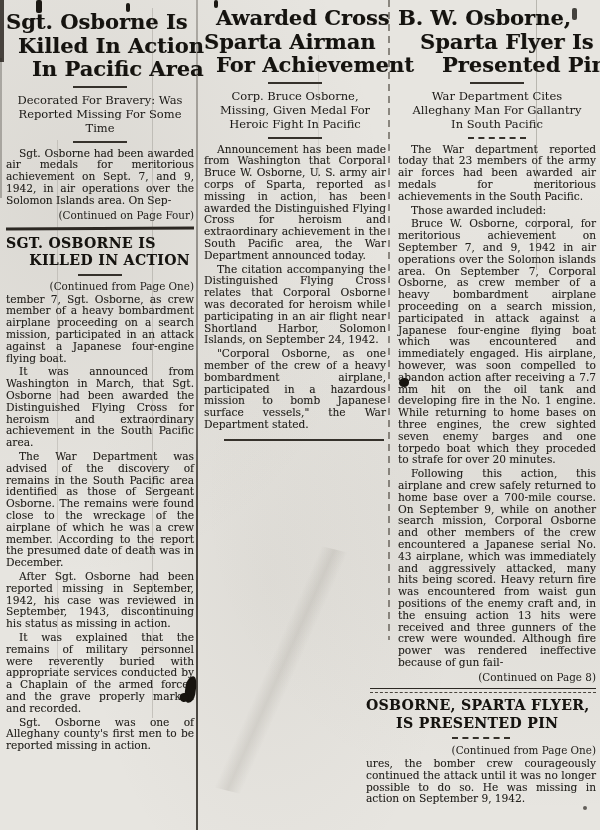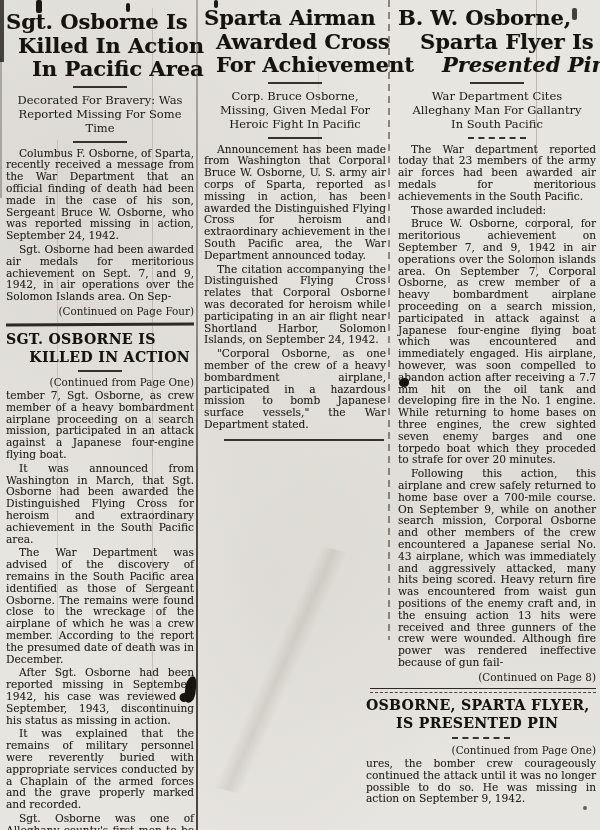--- a/index.html
+++ b/index.html
@@ -18,21 +18,21 @@
   .col-left{left:6px;top:10px;width:188px;}
   .col-mid{left:204px;top:6px;width:182px;}
   .col-right{left:398px;top:6px;width:198px;}
   .col-bottom{left:366px;top:688px;width:230px;}
 
   .hl{margin:0;font-weight:700;color:#15130f;line-height:1.12;
       text-shadow:0.4px 0.4px 0 rgba(21,19,15,.35);}
   .hl-lg{font-size:21px;}
   .hl-line{white-space:nowrap;}
   .ind1{padding-left:12px;} .ind2{padding-left:26px;}
-  .ind1r{padding-left:22px;} .ind2r{padding-left:44px;font-style:italic;}
+  .ind1r{padding-left:22px;} .ind2r{padding-left:44px;}
 
   .subhead{margin:0;font-size:11.5px;font-weight:400;text-align:center;
       line-height:1.25;color:#1a1815;padding:0 8px;}
 
   .caps-hl{margin:0;font-size:14px;font-weight:700;letter-spacing:.4px;
       color:#15130f;line-height:1.25;text-shadow:.3px .3px 0 rgba(21,19,15,.35);}
   .caps-l2{text-align:right;padding-right:4px;}
   .caps-l2c{text-align:left;padding-left:30px;}
 
   .body-p{margin:0 0 2px 0;font-size:10.6px;line-height:11.8px;
@@ -84,21 +84,20 @@
   <div class="col col-left">
     <article>
       <h1 class="hl hl-lg">
         <div class="hl-line">Sgt. Osborne Is</div>
         <div class="hl-line ind1">Killed In Action</div>
         <div class="hl-line ind2">In Pacific Area</div>
       </h1>
       <div class="rule-short"></div>
       <h2 class="subhead">Decorated For Bravery: Was Reported Missing For Some Time</h2>
       <div class="rule-short"></div>
-      <p class="body-p">Columbus F. Osborne, of Sparta, recently received a message from the War Department that an official finding of death had been made in the case of his son, Sergeant Bruce W. Osborne, who was reported missing in action, September 24, 1942.</p>
       <p class="body-p">Sgt. Osborne had been awarded air medals for meritorious achievement on Sept. 7, and 9, 1942, in air operations over the Solomon Islands area. On Sep-</p>
       <div class="continued">(Continued on Page Four)</div>
     </article>
 
     <div class="rule-heavy"></div>
 
     <article>
       <h2 class="caps-hl">
         <div>SGT. OSBORNE IS</div>
         <div class="caps-l2">KILLED IN ACTION</div>
@@ -110,22 +109,22 @@
       <p class="body-p">The War Department was advised of the discovery of remains in the South Pacific area identified as those of Sergeant Osborne. The remains were found close to the wreckage of the airplane of which he was a crew member. According to the report the presumed date of death was in December.</p>
       <p class="body-p">After Sgt. Osborne had been reported missing in September, 1942, his case was reviewed in September, 1943, discontinuing his status as missing in action.</p>
       <p class="body-p">It was explained that the remains of military personnel were reverently buried with appropriate services conducted by a Chaplain of the armed forces and the grave properly marked and recorded.</p>
       <p class="body-p">Sgt. Osborne was one of Alleghany county's first men to be reported missing in action.</p>
     </article>
   </div>
 
   <div class="col col-mid">
     <article>
       <h1 class="hl hl-lg">
+        <div class="hl-line ind1">Awarded Cross</div>
         <div class="hl-line">Sparta Airman</div>
-        <div class="hl-line ind1">Awarded Cross</div>
         <div class="hl-line ind1">For Achievement</div>
       </h1>
       <div class="rule-short"></div>
       <h2 class="subhead">Corp. Bruce Osborne, Missing, Given Medal For Heroic Fight In Pacific</h2>
       <div class="rule-short"></div>
       <p class="body-p">Announcement has been made from Washington that Corporal Bruce W. Osborne, U. S. army air corps of Sparta, reported as missing in action, has been awarded the Distinguished Flying Cross for heroism and extraordinary achievement in the South Pacific area, the War Department announced today.</p>
       <p class="body-p">The citation accompanying the Distinguished Flying Cross relates that Corporal Osborne was decorated for heroism while participating in an air flight near Shortland Harbor, Solomon Islands, on September 24, 1942.</p>
       <p class="body-p">"Corporal Osborne, as one member of the crew of a heavy bombardment airplane, participated in a hazardous mission to bomb Japanese surface vessels," the War Department stated.</p>
       <div class="rule-end"></div>
     </article>

